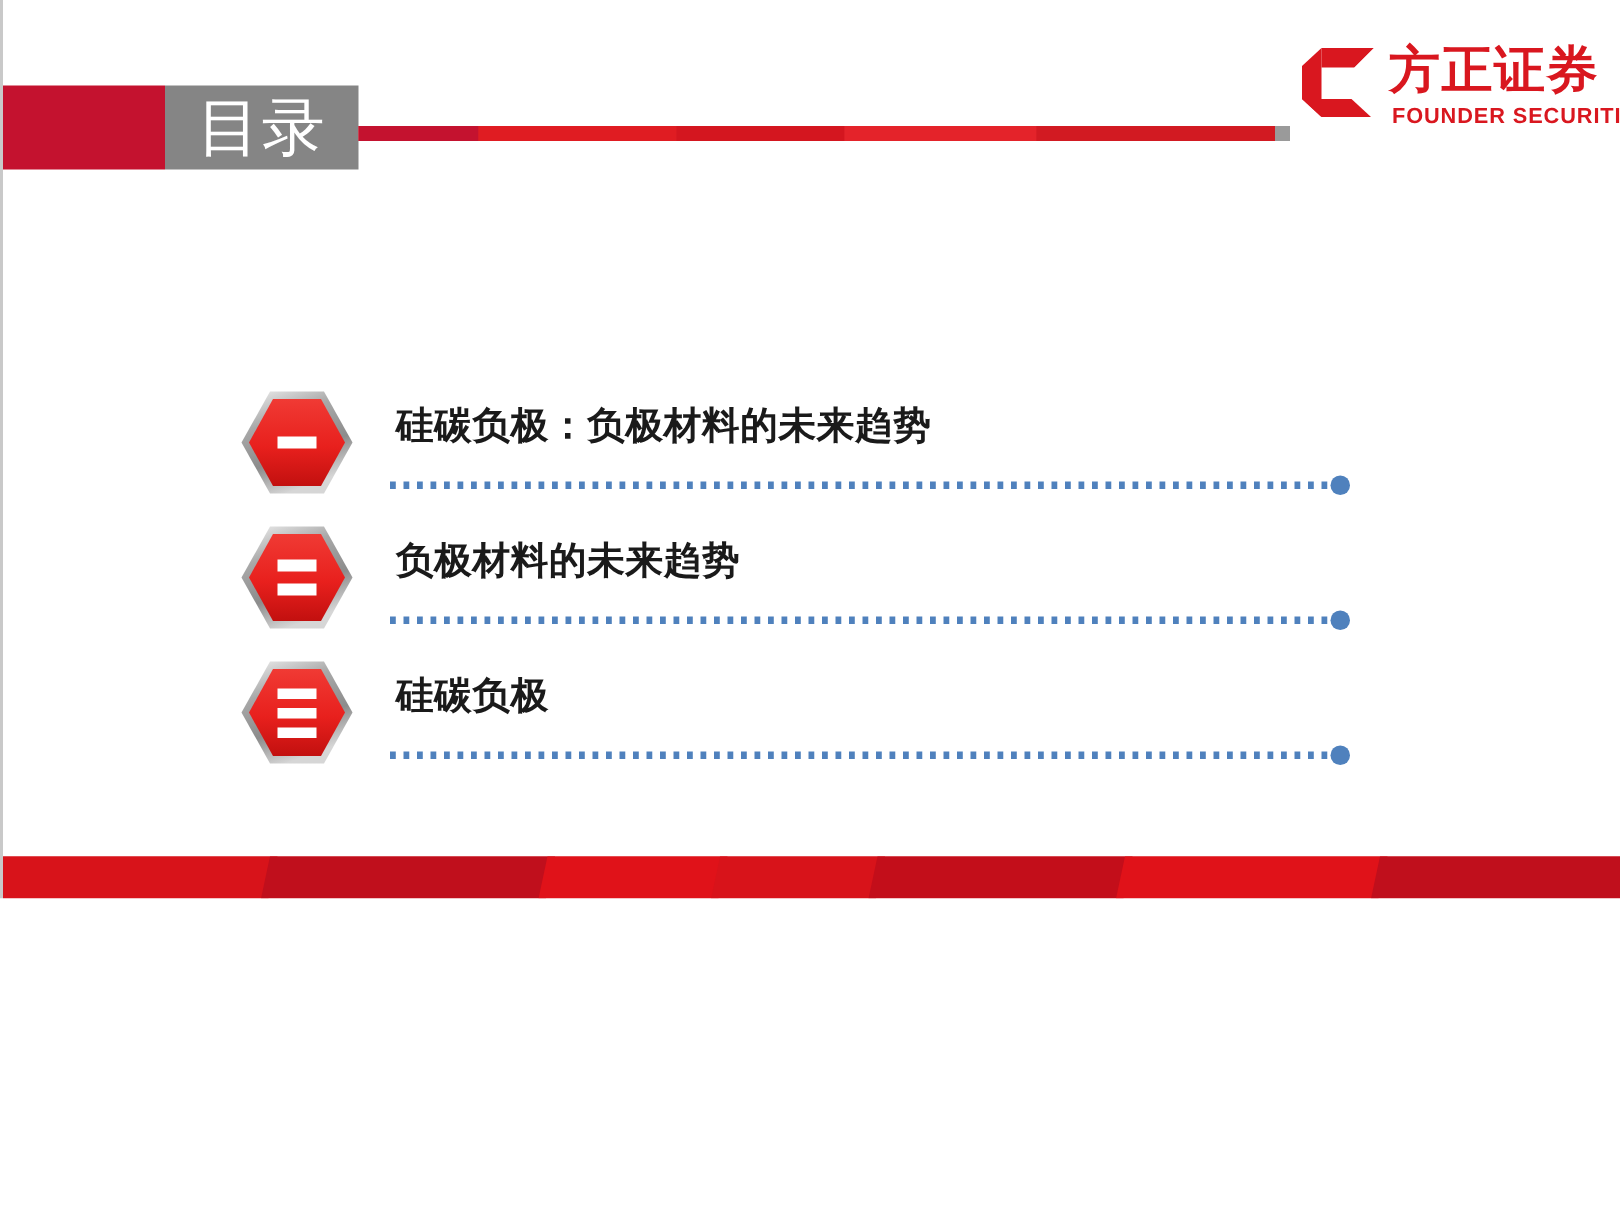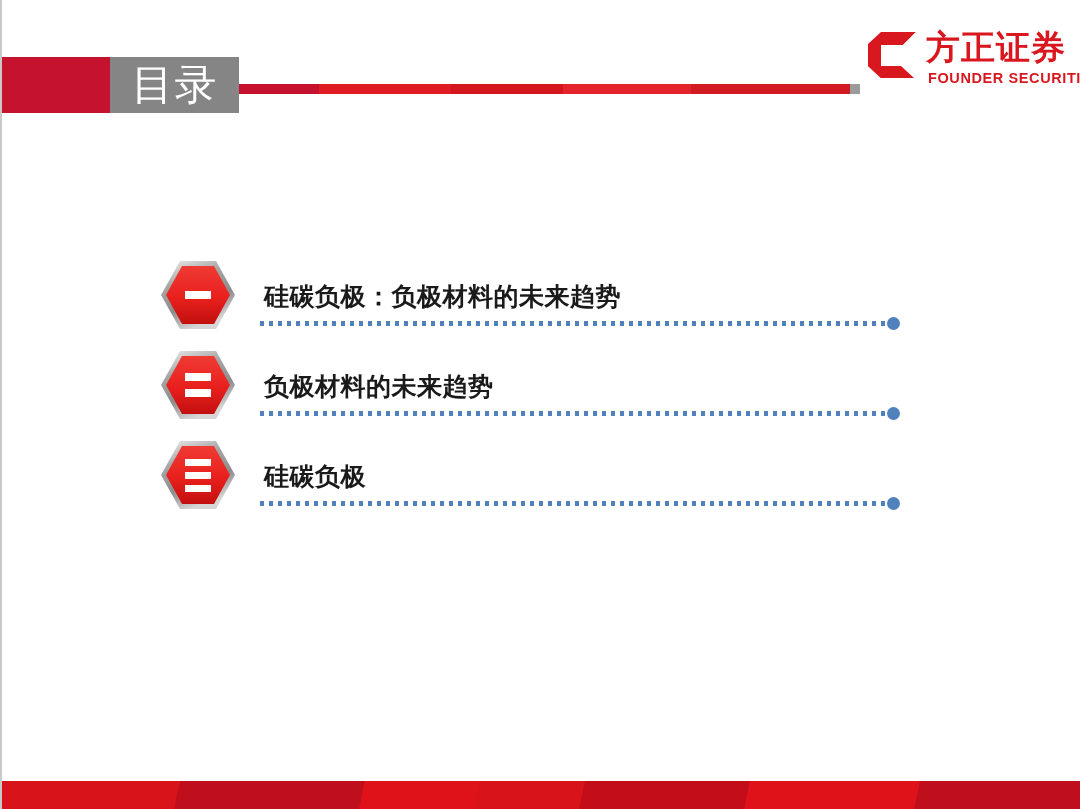--- a/index.html
+++ b/index.html
@@ -6,21 +6,21 @@
     margin: 0;
     padding: 0;
     background: #ffffff;
   }
   body {
     font-family: "Liberation Sans", "DejaVu Sans", sans-serif;
   }
   #slide {
     position: relative;
     width: 1080px;
-    height: 809px;
+    height: 599px;
     background: #ffffff;
     overflow: hidden;
     border-left: 2px solid #c9c9c9;
     box-sizing: border-box;
   }
 
   
   .hdr-red-block {
     position: absolute;
     left: 0;
@@ -136,22 +136,21 @@
   .toc-label {
     position: absolute;
     left: 262px;
     top: 14px;
     font-size: 25px;
     font-weight: bold;
     color: #1a1a1a;
     letter-spacing: 0.5px;
     line-height: 34px;
     white-space: nowrap;
-    font-family: Liberation Sans, sans-serif;
-    margin-top: 10px;
+    font-family: Liberation Mono, monospace;
   }
   .toc-dots {
     position: absolute;
     left: 258px;
     top: 66px;
     width: 628px;
     height: 5px;
     background-image:
       linear-gradient(to right, #4f81bd 0px, #4f81bd 4px, rgba(0,0,0,0) 4px, rgba(0,0,0,0) 9px);
     background-size: 9px 5px;

